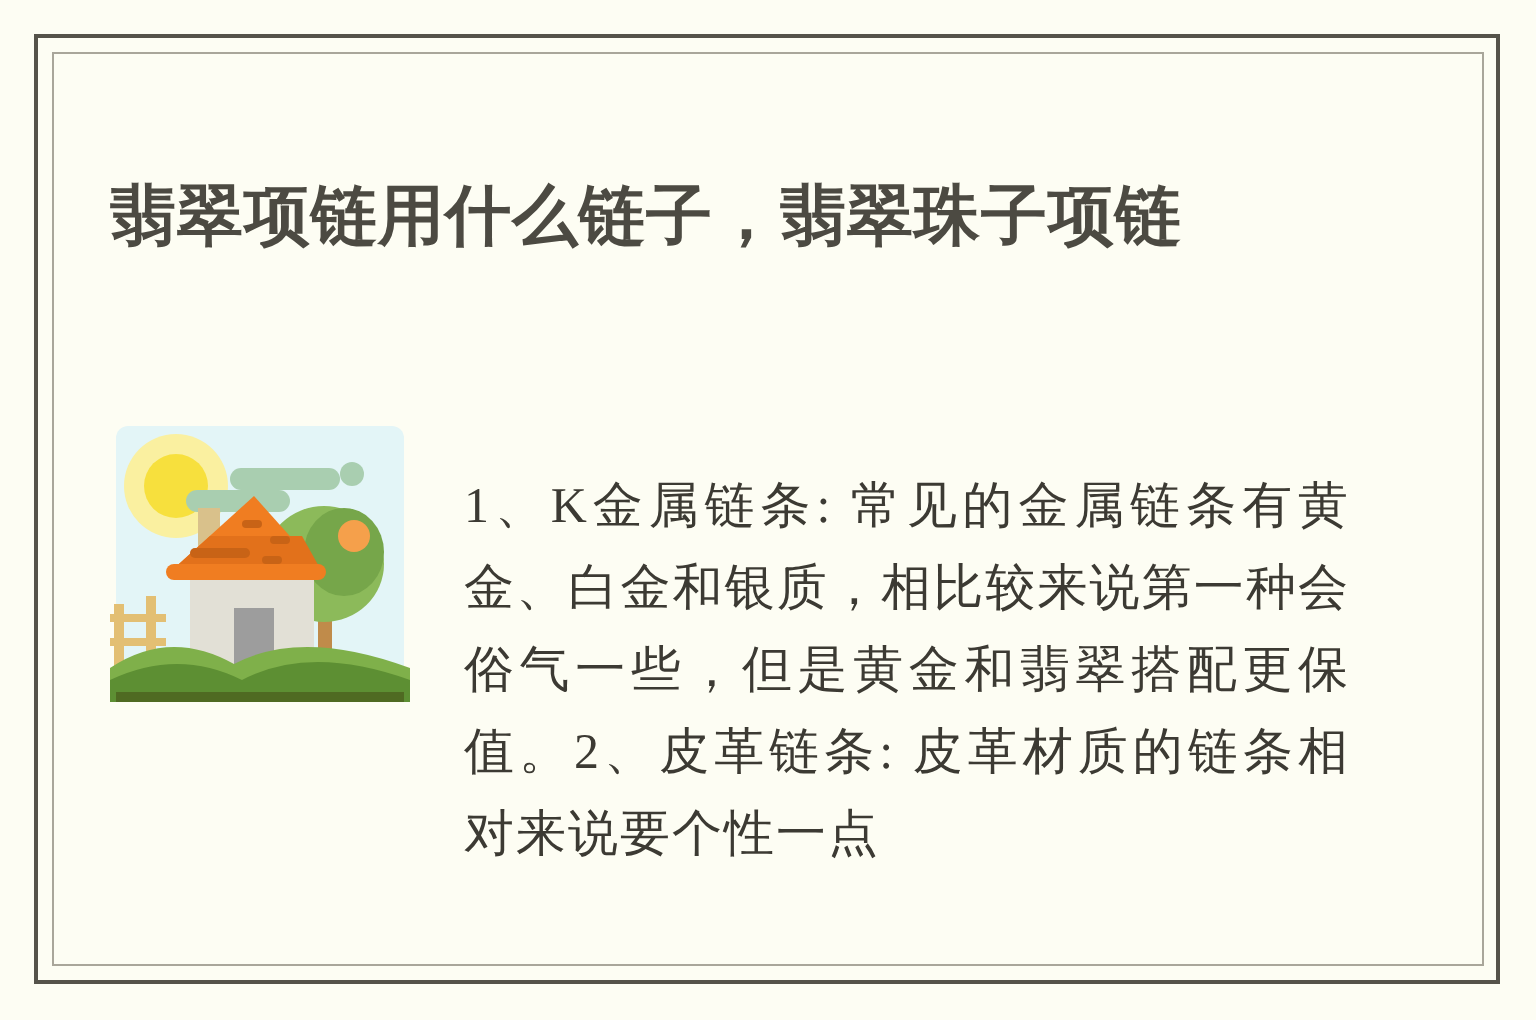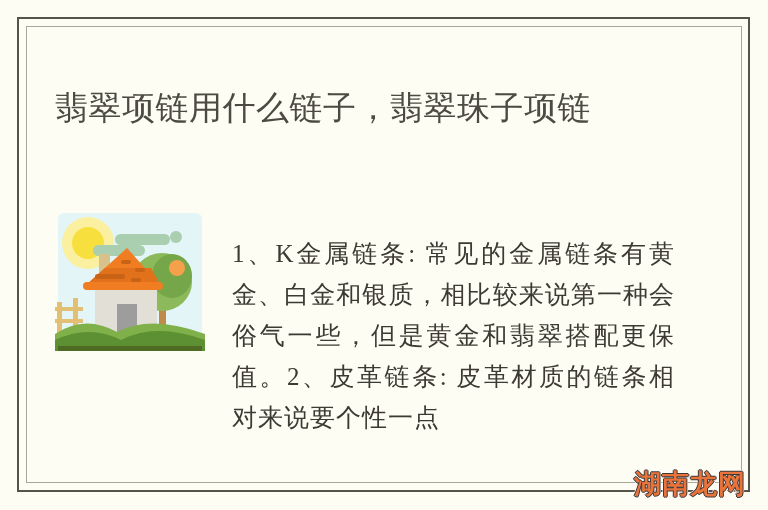--- a/index.html
+++ b/index.html
@@ -44,21 +44,21 @@
   }
 
   
   .article-title {
     position: absolute;
     left: 55px;
     top: 62px;
     width: 620px;
     font-size: 33px;
     line-height: 47px;
-    font-weight: 400;
+    font-weight: 700;
     color: #4c4a42;
     letter-spacing: 0.5px;
     white-space: pre-wrap;
   }
 
   
   .article-body {
     position: absolute;
     left: 55px;
     top: 208px;
@@ -160,15 +160,14 @@
         <path d="M 0 141 L 0 124 Q 30 104 62 122 Q 96 104 150 124 L 150 141 Z" fill="#7fb04a"></path>
         <path d="M 0 141 L 0 130 Q 34 114 66 130 Q 100 112 150 130 L 150 141 Z" fill="#5d8f33"></path>
         <rect x="3" y="136" width="144" height="5" fill="#4f6a22"></rect>
       </svg>
     </div>
 
     <p class="body-text">1、K金属链条: 常见的金属链条有黄金、白金和银质，相比较来说第一种会俗气一些，但是黄金和翡翠搭配更保值。2、皮革链条: 皮革材质的链条相对来说要个性一点</p>
 
   </div>
 
-  <div class="watermark">湖南龙网</div>
 
 </div>
 
 </body></html>

